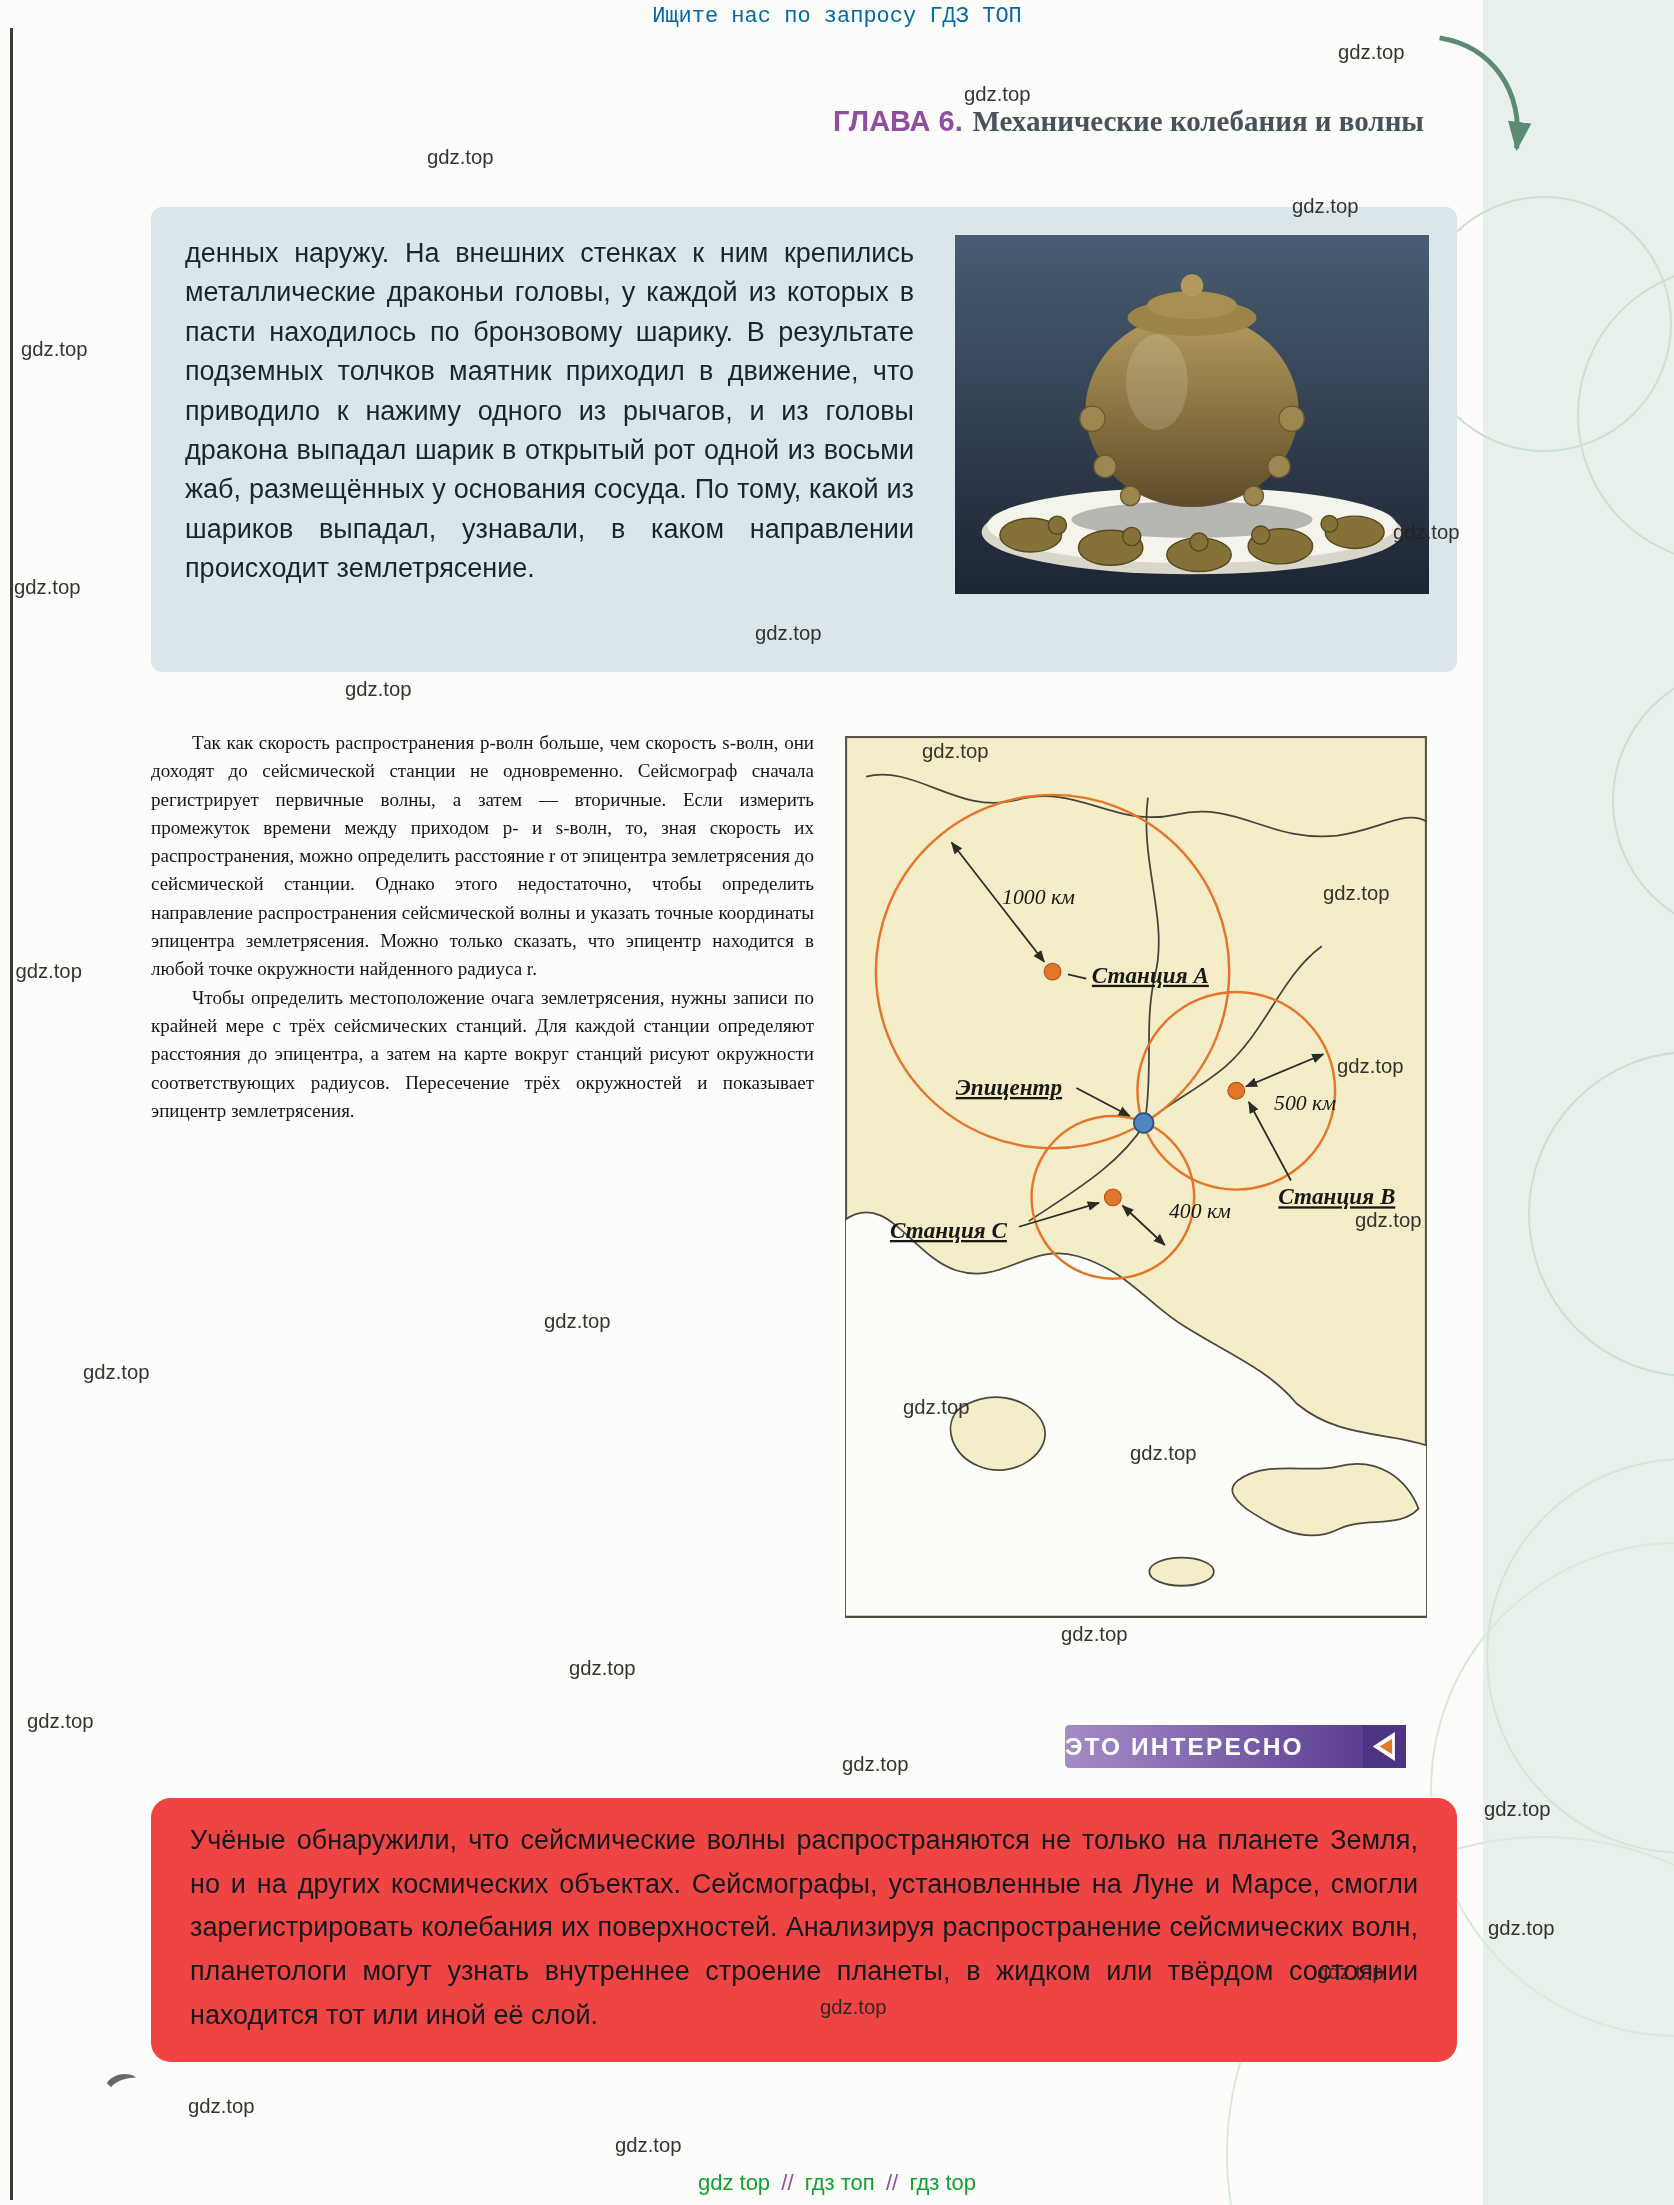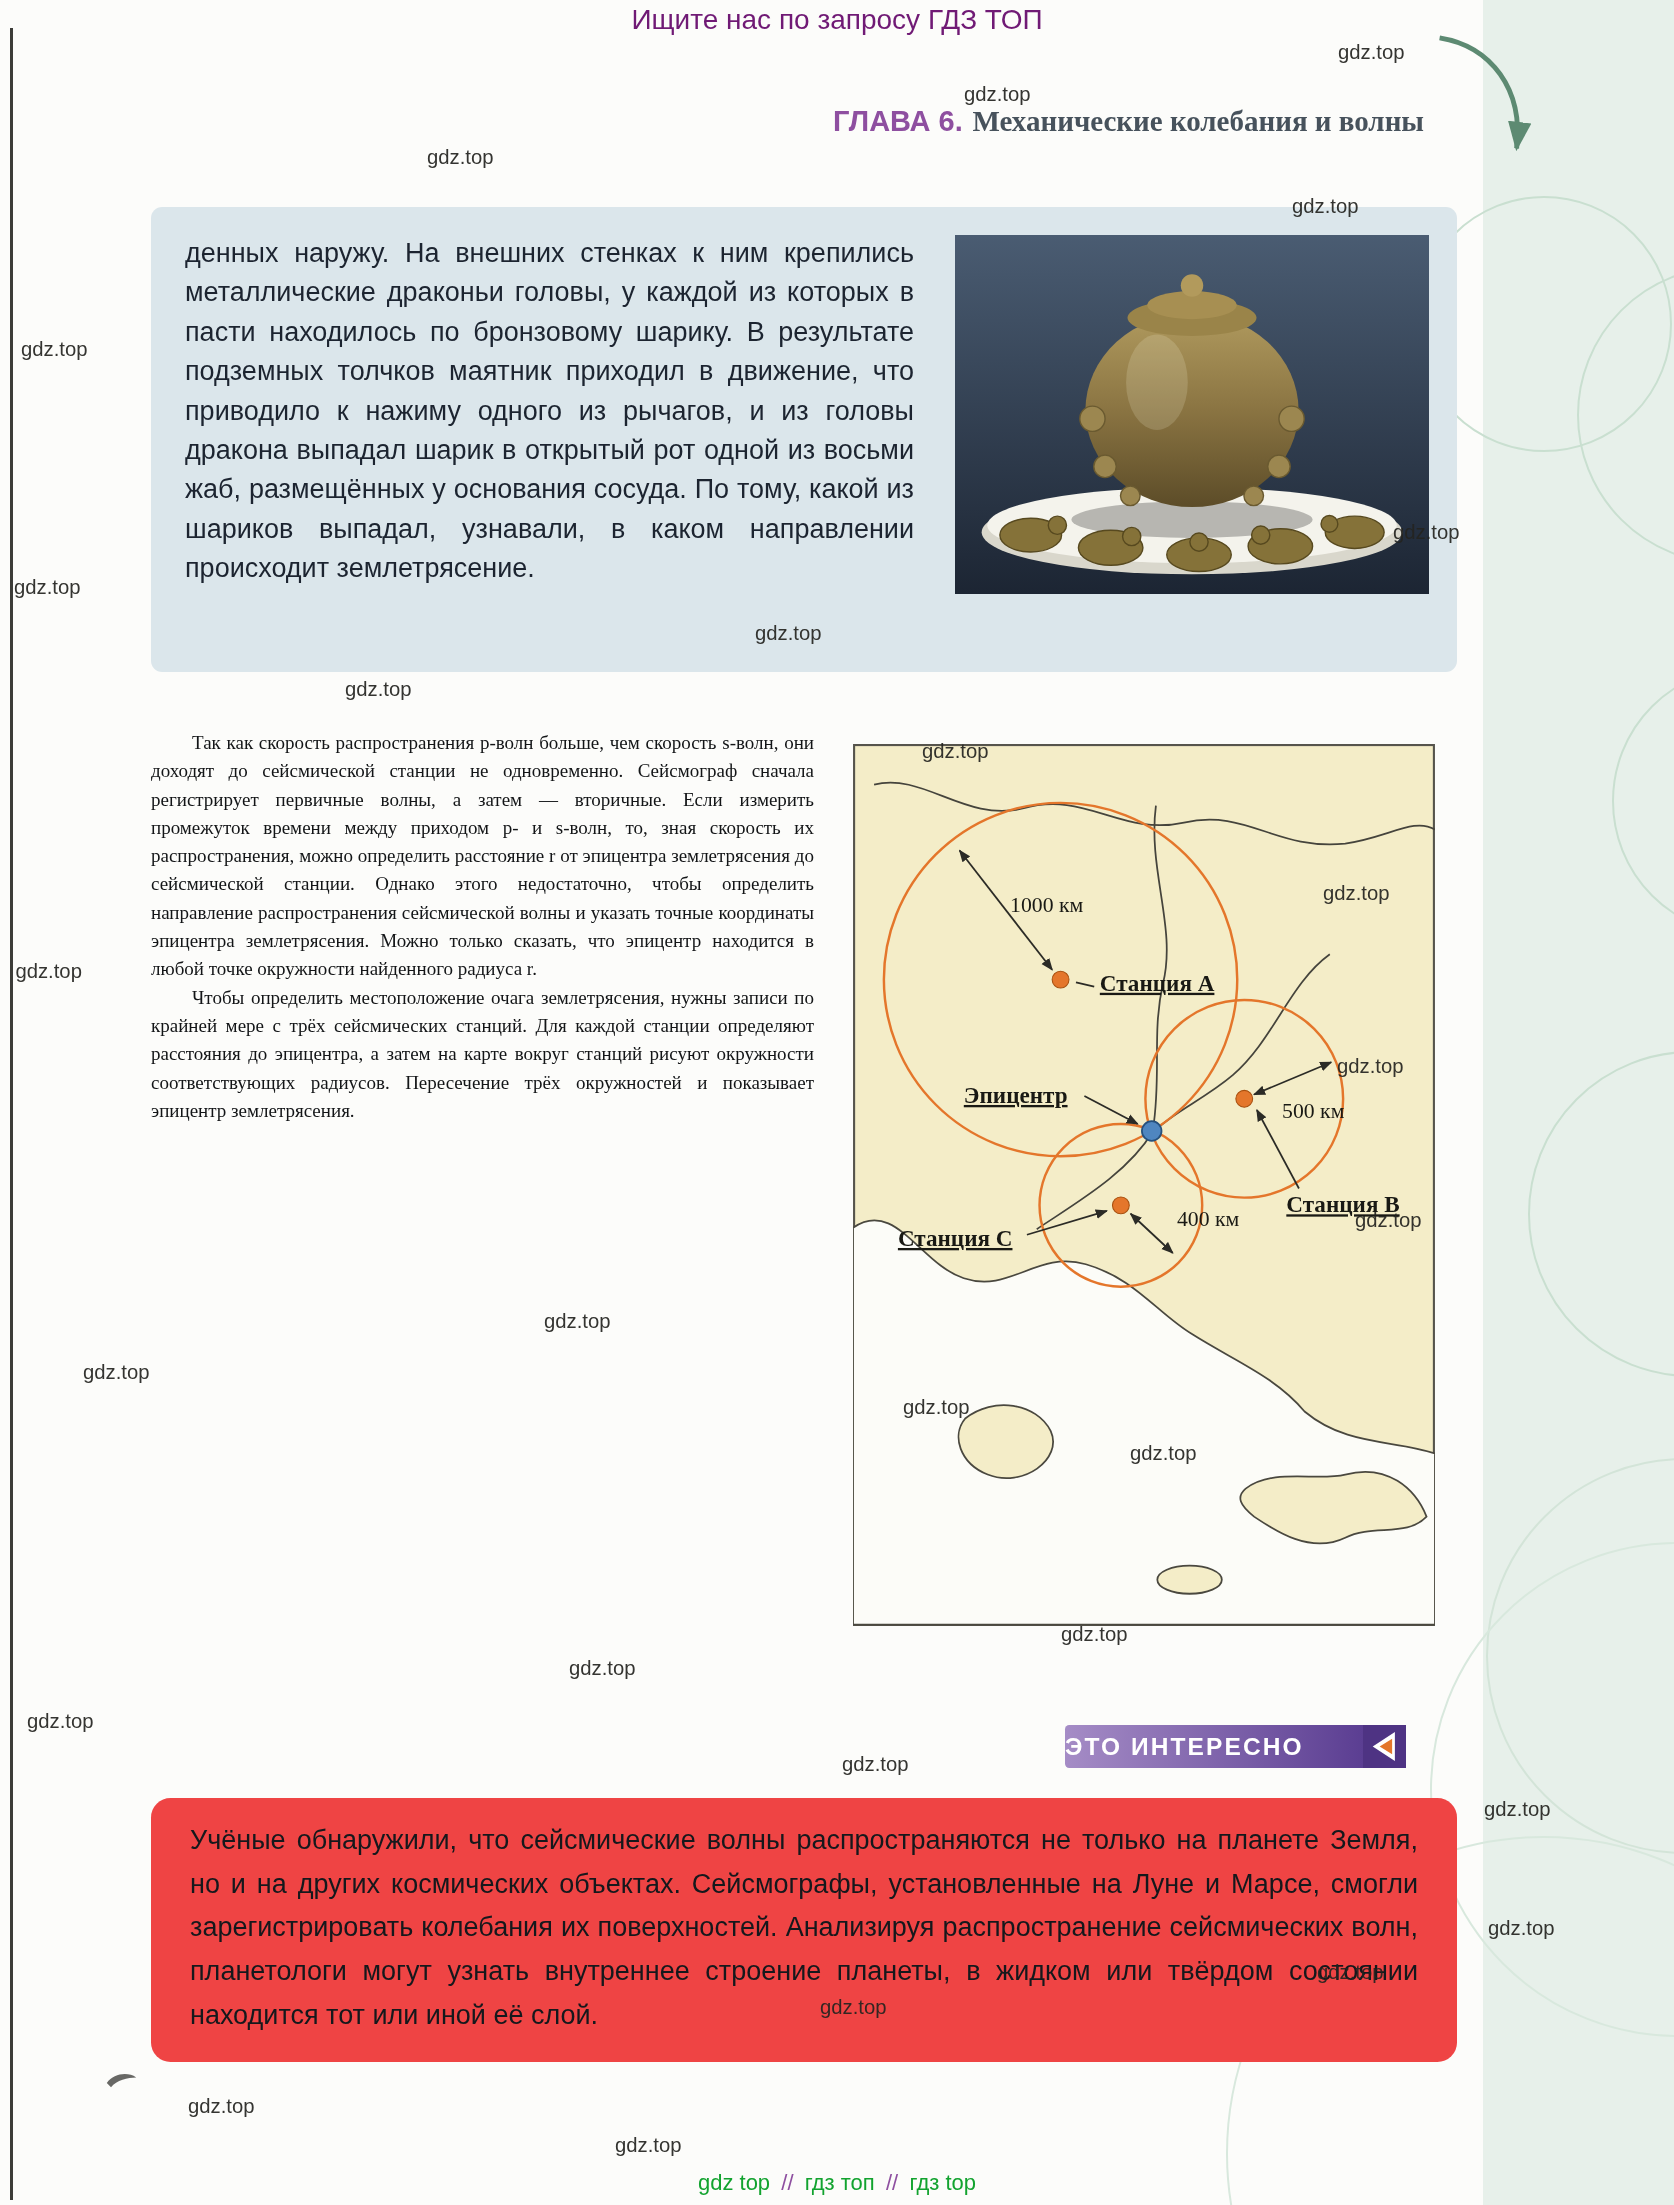--- a/index.html
+++ b/index.html
@@ -17,21 +17,21 @@
   .dc3 { left:1612px; top:666px;  width:266px; height:266px; }
   .dc4 { left:1528px; top:1051px; width:322px; height:322px; }
   .dc5 { left:1486px; top:1458px; width:392px; height:392px; border-color:#d3e4d8; }
   .dc6 { left:1226px; top:1836px; width:631px; height:631px; border-color:#d8e8dd; }
   .dc7 { left:1430px; top:1542px; width:491px; height:491px; border-color:#d8e8dd; }
   .left-edge-line { position:absolute; left:9.8px; top:28px; width:3.5px; height:2172px;
     background:#3c3c38; z-index:1; }
 
   
   .top-promo { position:absolute; top:4.2px; left:0; width:100%; text-align:center;
-    font-size:28px; color:#701a75; z-index:2; }
+    font-size:22px; color:#0369a1; z-index:2;font-family:Liberation Mono, monospace; }
   .chapter-header { position:absolute; top:105px; right:250px; white-space:nowrap;
     font-size:29px; font-weight:bold; z-index:2; }
   .chapter-label { color:#8e4fa0; margin-right:9.8px; }
   .chapter-title { color:#47525c;font-family:Liberation Serif, serif; }
   .pagenum-badge { position:absolute; left:1487px; top:17px; width:179px; height:179px;
     background:#fdfefd; border:2.1px solid #c2dbca; border-radius:50%;
     display:flex; align-items:center; justify-content:center; z-index:2; }
   .pagenum { font-size:52px; color:#3f6357; }
   .header-arrow { position:absolute; left:1427px; top:28px; width:119px; height:140px; z-index:3; }
 
@@ -42,21 +42,21 @@
     font-size:27px; line-height:1.46; text-align:justify; color:#1c2430; }
   .photo { position:absolute; right:28px; top:28px; width:474px; height:359px; overflow:hidden; }
 
   
   .body-col { position:absolute; left:151px; top:729px; width:663px; z-index:2; }
   .body-p { margin:0; font-family:"Liberation Serif", serif; font-size:19px;
     line-height:1.49; text-align:justify; color:#131517; text-indent:41px; }
 
   
   .map-figure { position:absolute; left:841px; top:732px; width:582px; height:1125px;
-    margin:12px; z-index:2; }
+    margin:4px; z-index:2;font-style:italic; }
   .map-figure svg { display:block; }
 
   
   .banner { position:absolute; left:1065px; top:1725px; height:43px; display:flex; z-index:2; }
   .banner-bar { width:298px; height:43px; display:flex; align-items:center; justify-content:flex-start;
     background:linear-gradient(90deg,#a58cc6,#5b3e92); border-radius:4.2px 0 0 4.2px;
     color:#ffffff; font-weight:bold; font-size:24.5px; letter-spacing:2.1px; }
   .banner-icon { width:43px; height:43px; }
 
   

